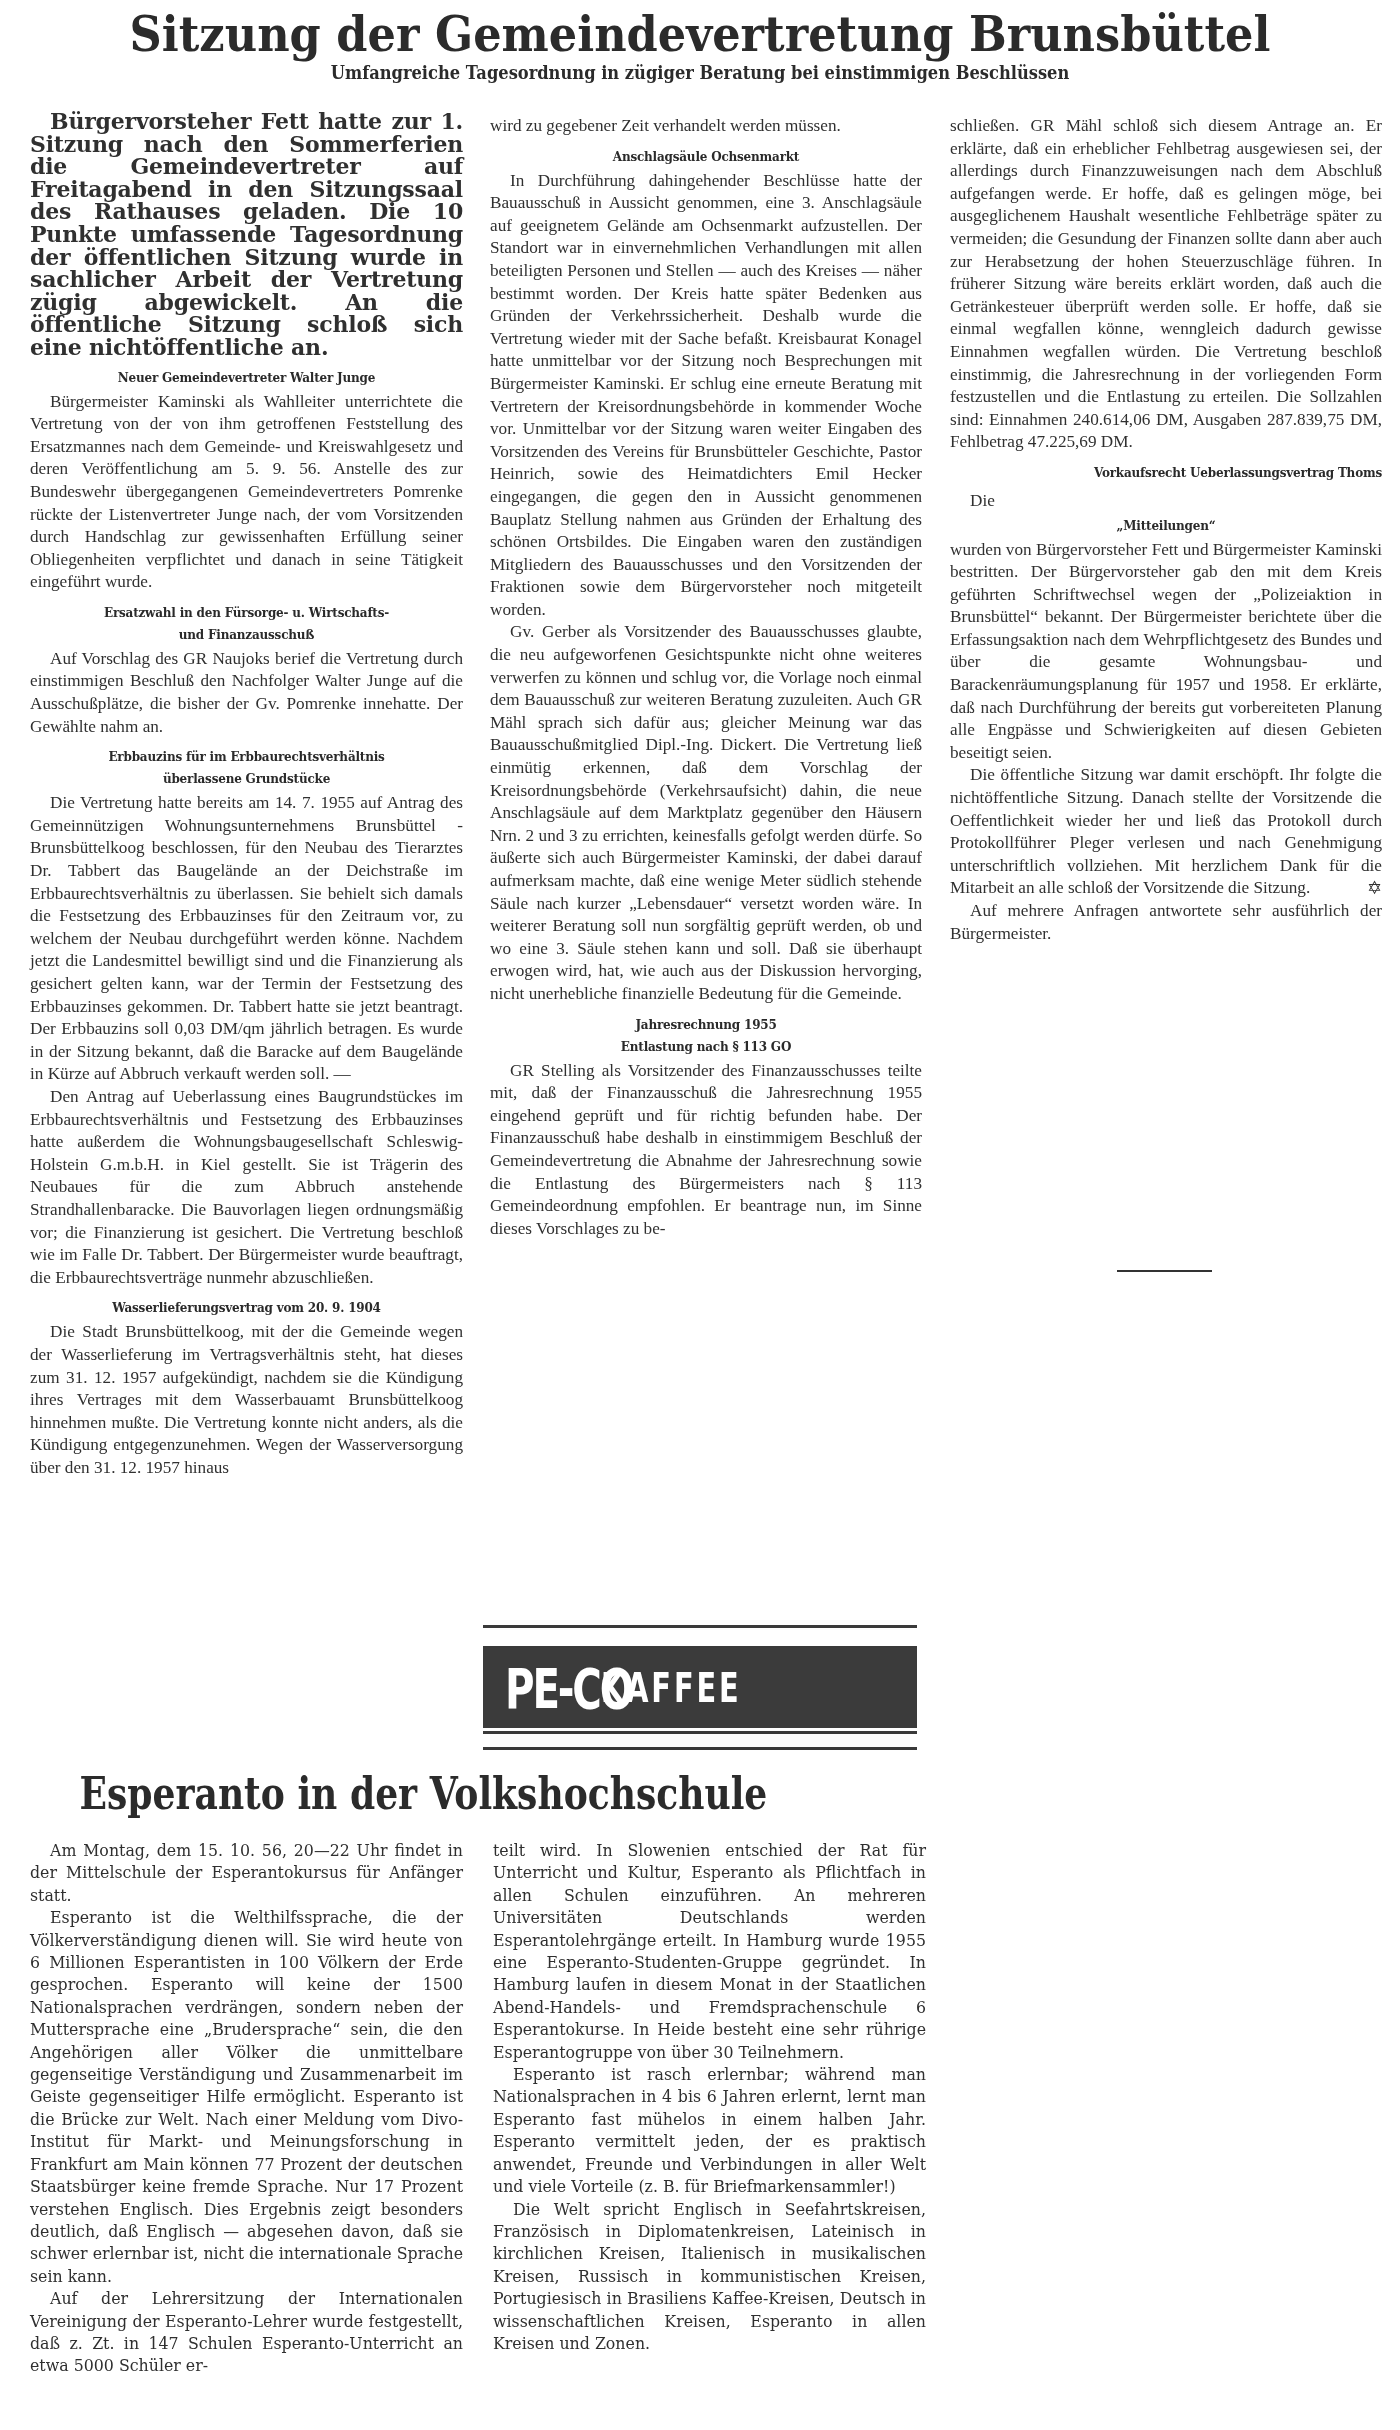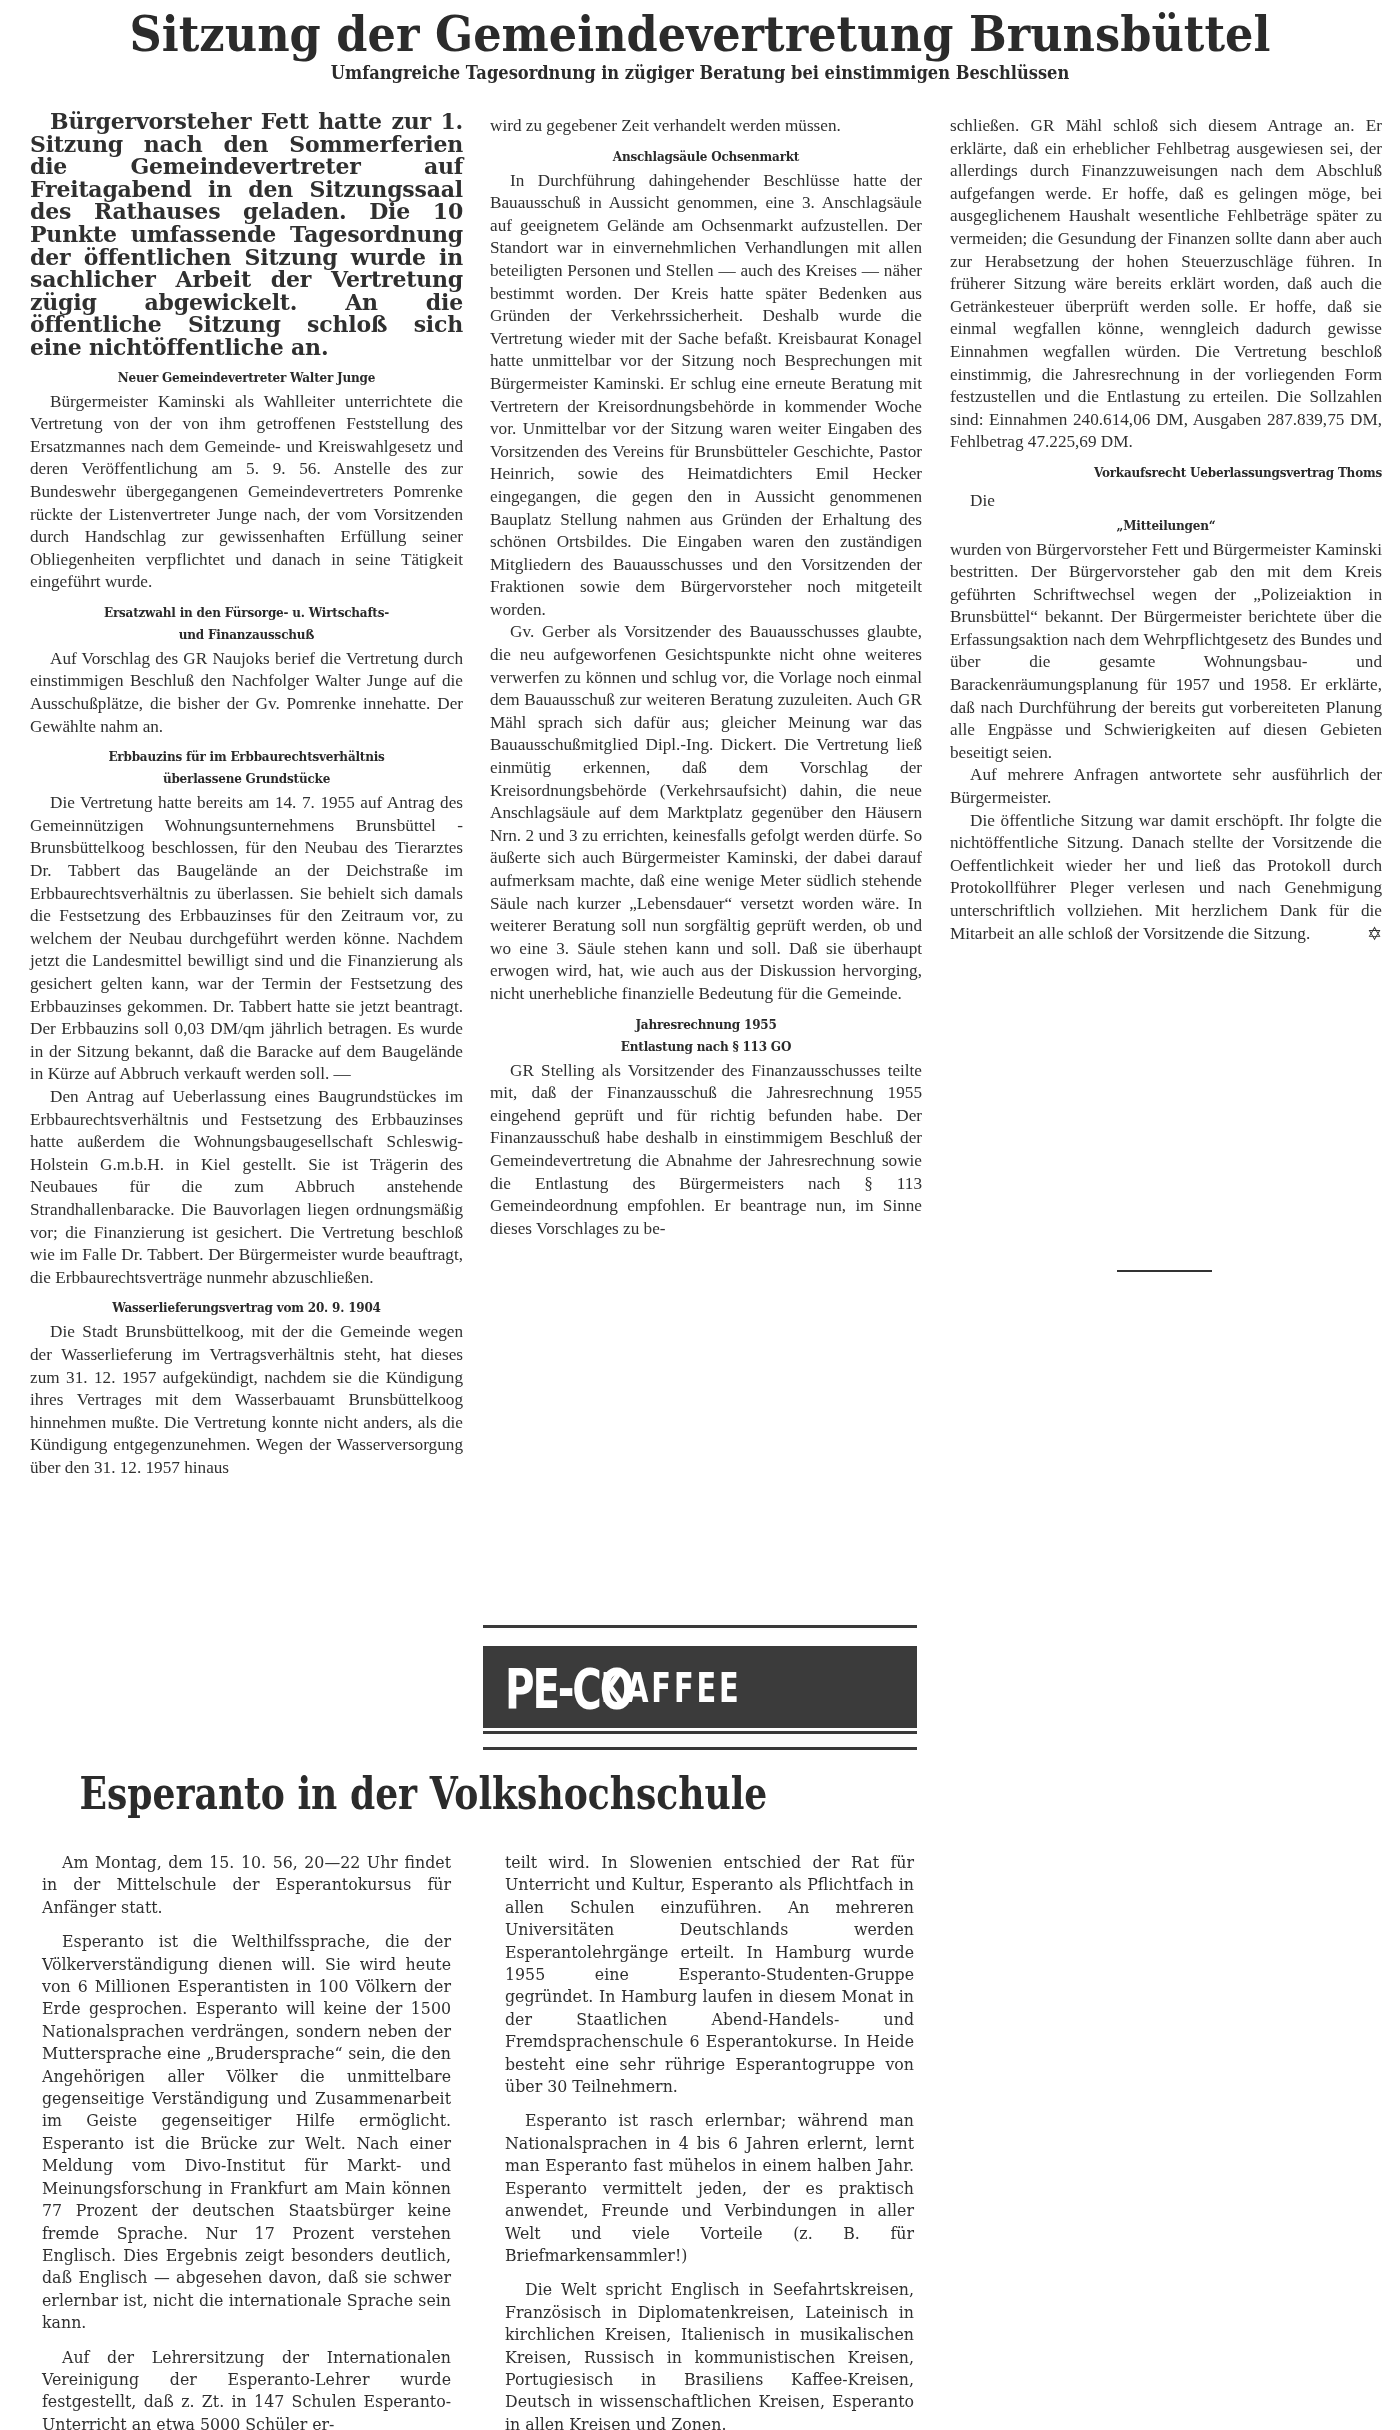--- a/index.html
+++ b/index.html
@@ -25,21 +25,21 @@
   .ad-box { left: 483px; top: 1648px; width: 434px; height: 80px; background: #3b3b3b; color: #ffffff;
             display: flex; align-items: center; padding-left: 22px; box-sizing: border-box; text-align: center; }
   .ad-brand { font-family: "DejaVu Sans", sans-serif; font-weight: bold; font-size: 56px; letter-spacing: -3px;
               transform: scaleX(0.72); transform-origin: left center; display: inline-block; }
   .ad-product { font-family: "DejaVu Sans", sans-serif; font-weight: bold; font-size: 40px; letter-spacing: 4px;
                 transform: scaleX(0.72); transform-origin: left center; display: inline-block; margin-left: -80px; }
   .esp-title { left: 0; top: 1768px; width: 1400px; text-align: center; padding-left: 8px; }
   .esp-title span { display: inline-block; font-family: "DejaVu Serif", serif; font-weight: bold; font-size: 44px;
                     color: #2b2b2b; transform: scaleX(0.82); transform-origin: center; margin-left: -570px; }
   .esp { font-family: "DejaVu Serif", serif; font-size: 15.8px; line-height: 22.4px; text-align: justify; color: #2f2f2f; }
-  .esp p { margin: 12px; text-indent: 20px; }
+  .esp p { margin: 0; text-indent: 20px; }
   #esp1 { left: 30px; top: 1840px; width: 433px; }
   #esp2 { left: 493px; top: 1840px; width: 433px; }
   .end-star { float: right; font-size: 18px; }
   .end-rule { left: 1117px; top: 1270px; width: 95px; height: 2px; background: #333; }
 </style>
 </head>
 <body>
 
 <div class="abs headline">Sitzung der Gemeindevertretung Brunsbüttel</div>
 <div class="abs subhead">Umfangreiche Tagesordnung in zügiger Beratung bei einstimmigen Beschlüssen</div>
@@ -67,22 +67,22 @@
   <h3><span>Jahresrechnung 1955</span><br><span>Entlastung nach § 113 GO</span></h3>
   <p>GR Stelling als Vorsitzender des Finanzausschusses teilte mit, daß der Finanzausschuß die Jahresrechnung 1955 eingehend geprüft und für richtig befunden habe. Der Finanzausschuß habe deshalb in einstimmigem Beschluß der Gemeindevertretung die Abnahme der Jahresrechnung sowie die Entlastung des Bürgermeisters nach § 113 Gemeindeordnung empfohlen. Er beantrage nun, im Sinne dieses Vorschlages zu be-</p>
 </div>
 
 <div class="abs col" id="col3">
   <p class="noindent">schließen. GR Mähl schloß sich diesem Antrage an. Er erklärte, daß ein erheblicher Fehlbetrag ausgewiesen sei, der allerdings durch Finanzzuweisungen nach dem Abschluß aufgefangen werde. Er hoffe, daß es gelingen möge, bei ausgeglichenem Haushalt wesentliche Fehlbeträge später zu vermeiden; die Gesundung der Finanzen sollte dann aber auch zur Herabsetzung der hohen Steuerzuschläge führen. In früherer Sitzung wäre bereits erklärt worden, daß auch die Getränkesteuer überprüft werden solle. Er hoffe, daß sie einmal wegfallen könne, wenngleich dadurch gewisse Einnahmen wegfallen würden. Die Vertretung beschloß einstimmig, die Jahresrechnung in der vorliegenden Form festzustellen und die Entlastung zu erteilen. Die Sollzahlen sind: Einnahmen 240.614,06 DM, Ausgaben 287.839,75 DM, Fehlbetrag 47.225,69 DM.</p>
   <h3 style="text-align:right">Vorkaufsrecht Ueberlassungsvertrag Thoms</h3>
   <p style="margin-top:6px">Die</p>
   <h3 style="margin-top:2px">„Mitteilungen“</h3>
   <p class="noindent">wurden von Bürgervorsteher Fett und Bürgermeister Kaminski bestritten. Der Bürgervorsteher gab den mit dem Kreis geführten Schriftwechsel wegen der „Polizeiaktion in Brunsbüttel“ bekannt. Der Bürgermeister berichtete über die Erfassungsaktion nach dem Wehrpflichtgesetz des Bundes und über die gesamte Wohnungsbau- und Barackenräumungsplanung für 1957 und 1958. Er erklärte, daß nach Durchführung der bereits gut vorbereiteten Planung alle Engpässe und Schwierigkeiten auf diesen Gebieten beseitigt seien.</p>
+  <p><span>Die öffentliche Sitzung war damit erschöpft. Ihr folgte die nichtöffentliche Sitzung. Danach stellte der Vorsitzende die Oeffentlichkeit wieder her und ließ das Protokoll durch Protokollführer Pleger verlesen und nach Genehmigung unterschriftlich vollziehen. Mit herzlichem Dank für die Mitarbeit an alle schloß der Vorsitzende die Sitzung.</span> <span class="end-star">✡</span></p>
   <p>Auf mehrere Anfragen antwortete sehr ausführlich der Bürgermeister.</p>
-  <p><span>Die öffentliche Sitzung war damit erschöpft. Ihr folgte die nichtöffentliche Sitzung. Danach stellte der Vorsitzende die Oeffentlichkeit wieder her und ließ das Protokoll durch Protokollführer Pleger verlesen und nach Genehmigung unterschriftlich vollziehen. Mit herzlichem Dank für die Mitarbeit an alle schloß der Vorsitzende die Sitzung.</span> <span class="end-star">✡</span></p>
 </div>
 <div class="abs end-rule"></div>
 
 <div class="abs ad-rule" style="left:483px; top:1625px; width:434px;"></div>
 <div class="abs ad-rule" style="left:483px; top:1646px; width:434px;"></div>
 <div class="abs ad-box">
   <span class="ad-brand">PE-CO</span>
   <span class="ad-product">KAFFEE</span>
 </div>
 <div class="abs ad-rule" style="left:483px; top:1731px; width:434px;"></div>

